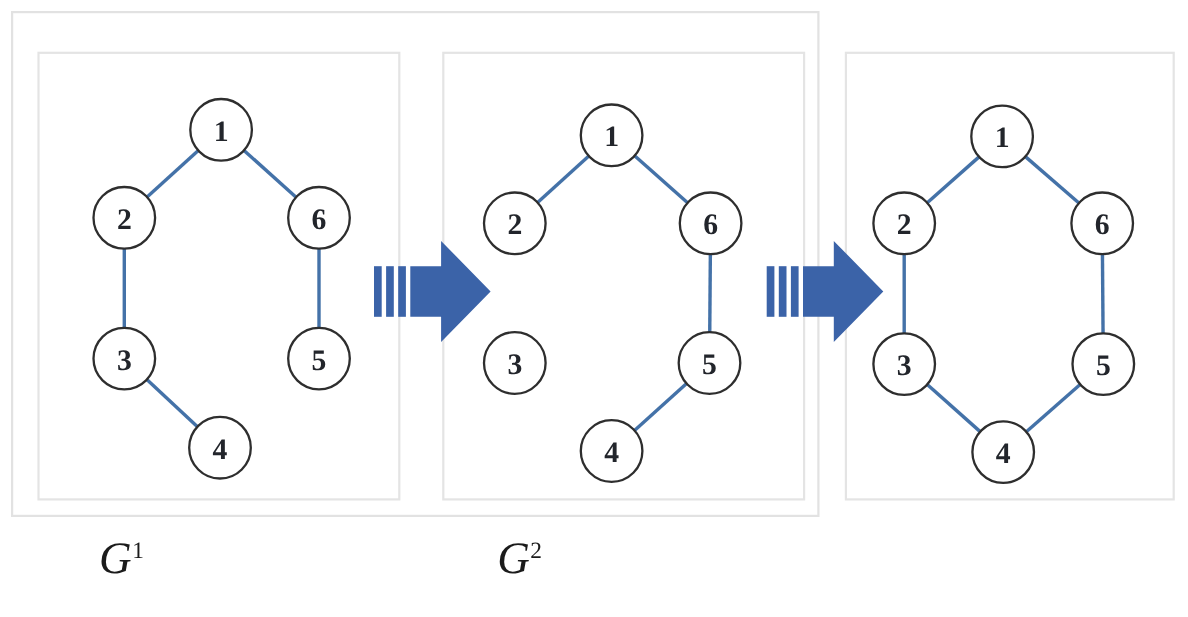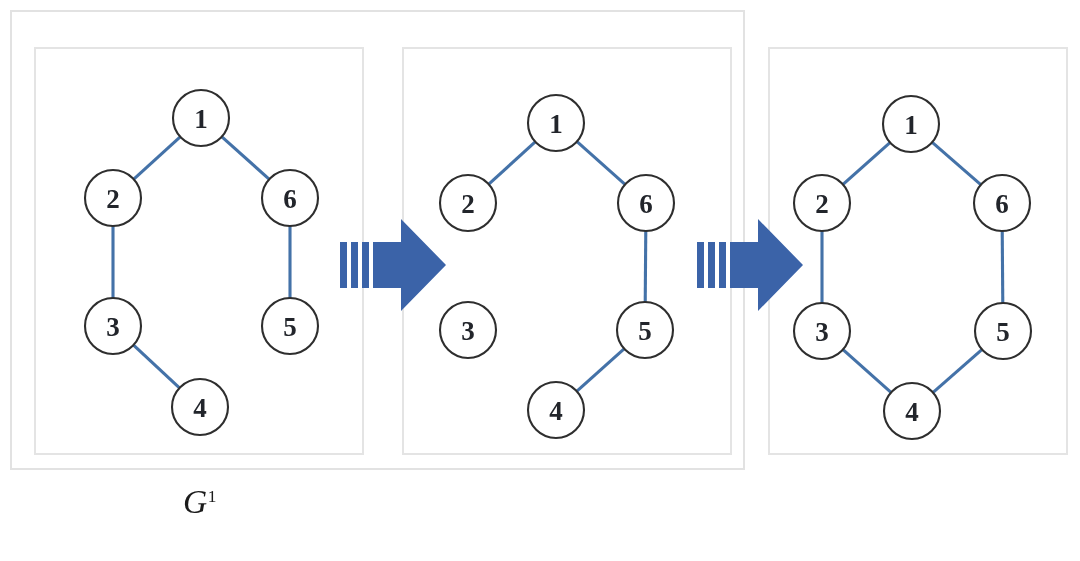--- a/index.html
+++ b/index.html
@@ -63,23 +63,22 @@
     stroke: #4472a8;
     stroke-width: 3.1;
     stroke-linecap: butt;
     fill: none;
   }
   .flow-arrow {
     fill: #3b63a8;
   }
   .caption {
     position: absolute;
-    text-align: center;
     font-family: "Liberation Serif", serif;
-    font-size: 31px;
+    font-size: 38px;
     font-style: italic;
     color: #1b1b1b;
     white-space: nowrap;
     letter-spacing: 0.5px;
   }
   .caption sup {
     font-size: 0.56em;
     font-style: normal;
     vertical-align: super;
     line-height: 0;
@@ -195,14 +194,15 @@
       </g>
       <g>
         <rect x="697" y="242" width="7" height="46" class="flow-arrow"></rect>
         <rect x="708" y="242" width="7" height="46" class="flow-arrow"></rect>
         <rect x="719" y="242" width="7" height="46" class="flow-arrow"></rect>
         <polygon points="730,242 758,242 758,219 803,265 758,311 758,288 730,288" class="flow-arrow"></polygon>
       </g>
     </svg>
 
   <div class="caption" id="caption-g1"><span style="font-family: &quot;Liberation Serif&quot;, serif; font-style: italic; font-size: 1.08em;">G</span><sup>1</sup></div>
+  <div class="caption" id="caption-g2"><span style="font-family: &quot;Liberation Serif&quot;, serif; font-style: italic; font-size: 1.08em;">G</span><sup>2</sup></div>
 
 </div>
 
 </body></html>

